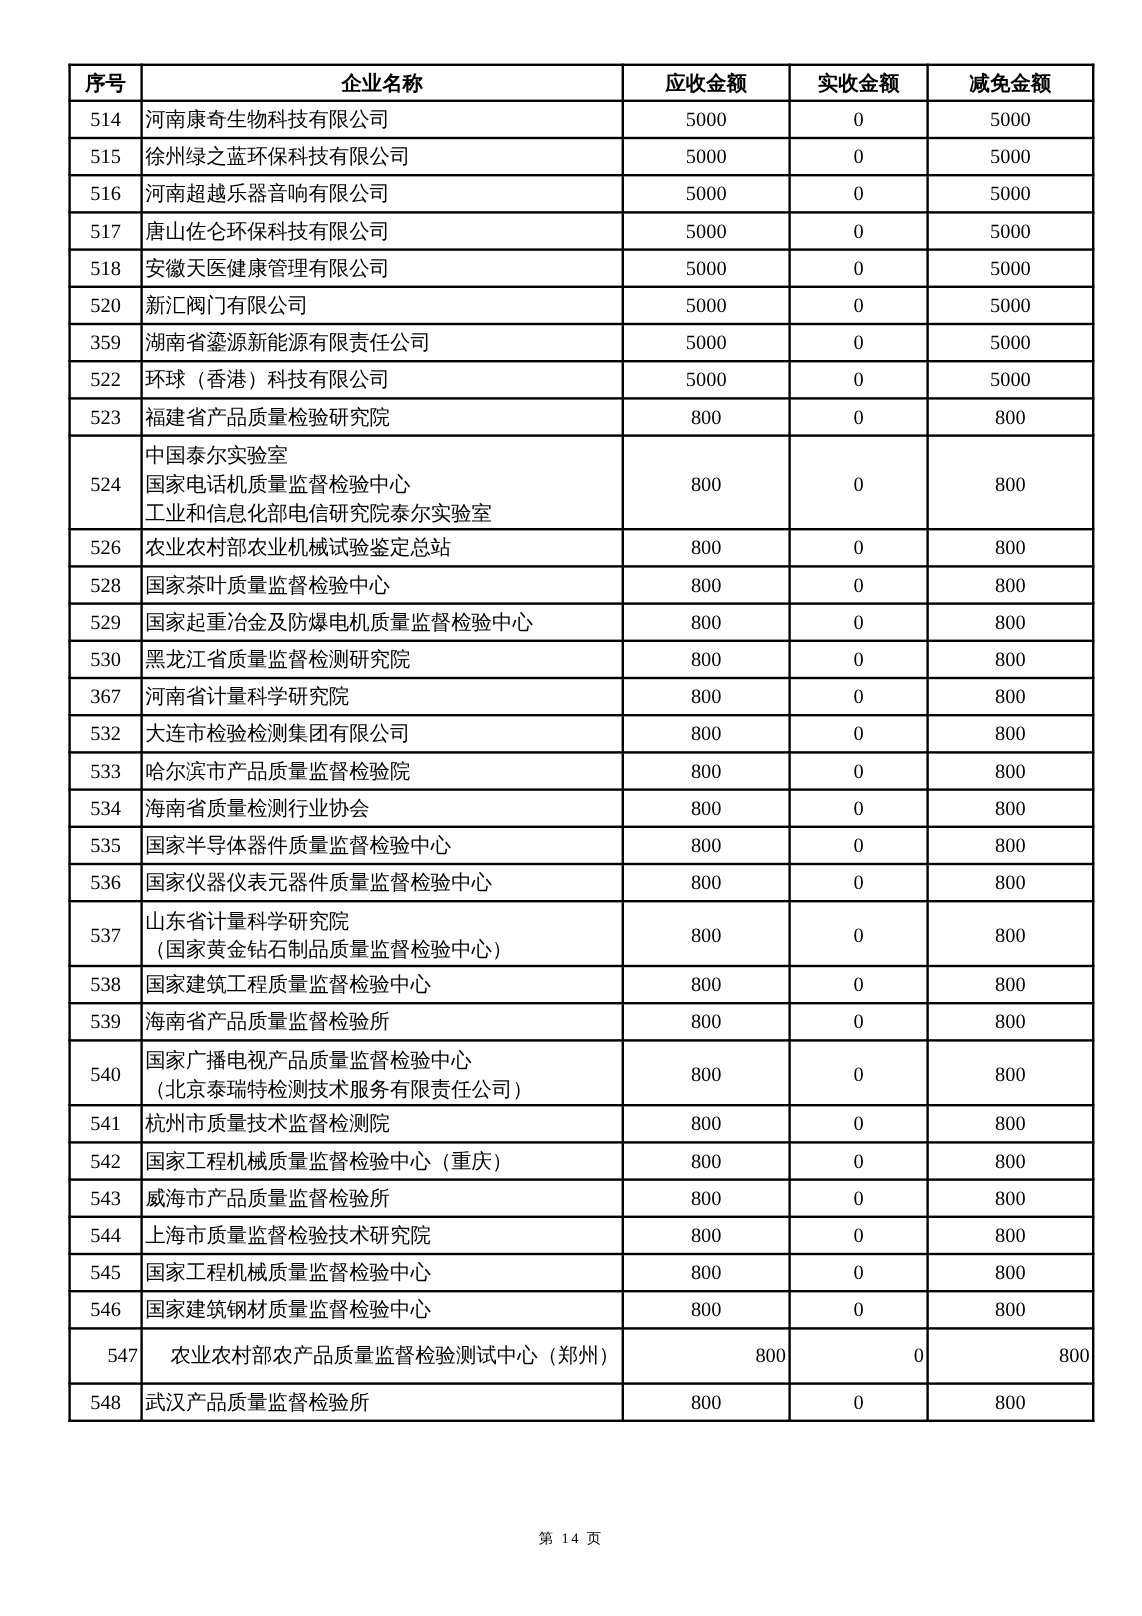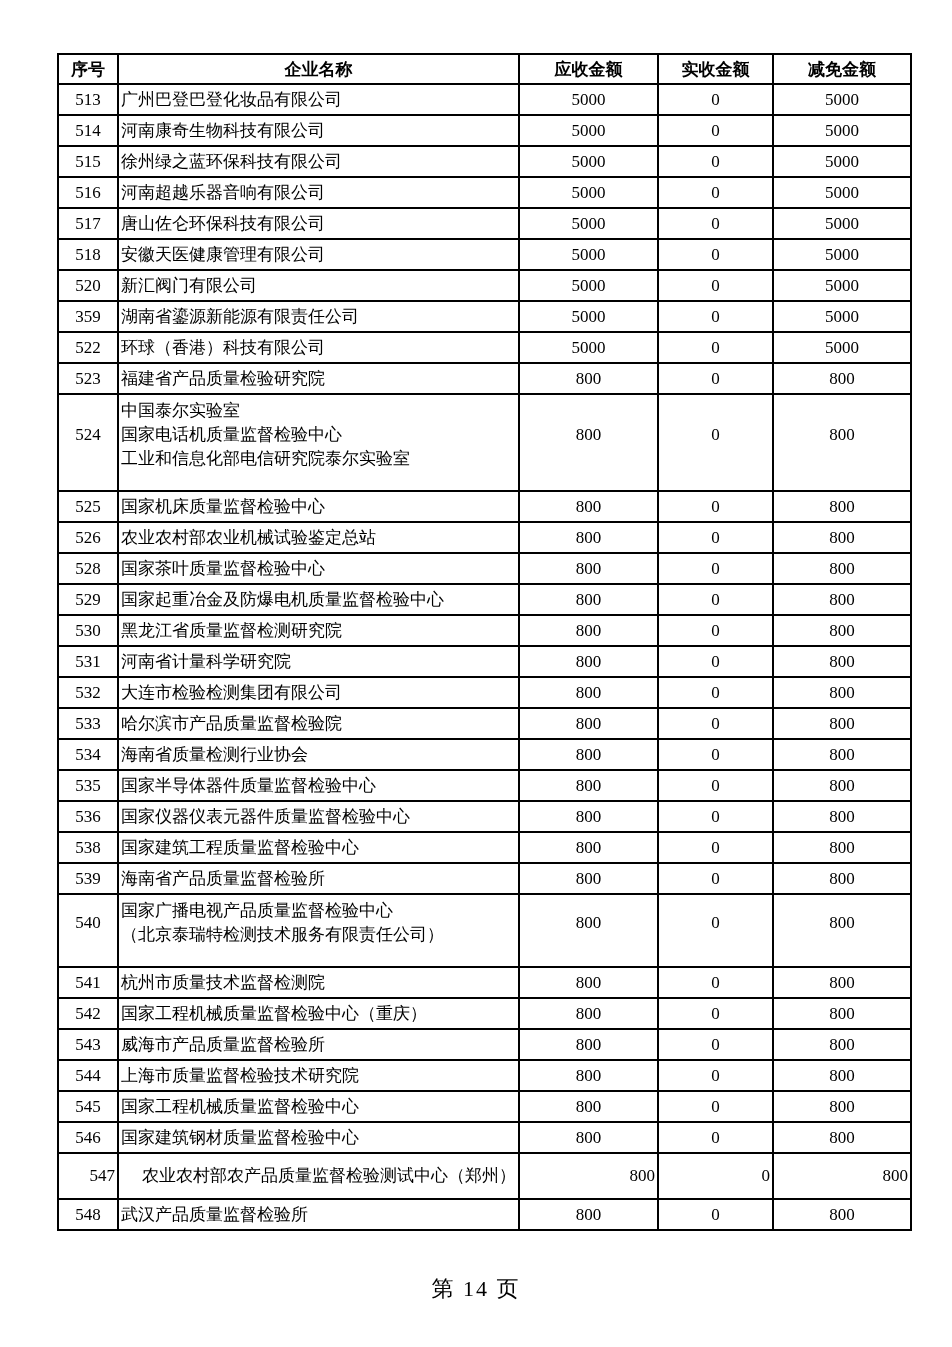--- a/index.html
+++ b/index.html
@@ -50,29 +50,29 @@
     text-align: left;
     padding-left: 5px;
     white-space: pre-line;
   }
   tr.tall td {
     height: 42px;
     text-align: right;
   }
   tr.multi td {
     padding-top: 4px;
-    padding-bottom: 19px;
+    padding-bottom: 0;
   }
   .footer {
     position: absolute;
     left: 0;
     top: 1274px;
     width: 952px;
     text-align: center;
-    font-size: 22px;
+    font-size: 12px;
     letter-spacing: 2px;
   }
 </style>
 </head>
 <body>
 
 <div class="page">
 
   <table class="fee-table">
     <colgroup>
@@ -86,27 +86,20 @@
       <tr>
         <th>序号</th>
         <th>企业名称</th>
         <th>应收金额</th>
         <th>实收金额</th>
         <th>减免金额</th>
       </tr>
     </thead>
     <tbody id="table-body">
         <tr>
-          <td class="num">513</td>
-          <td class="name">广州巴登巴登化妆品有限公司</td>
-          <td class="num">5000</td>
-          <td class="num">0</td>
-          <td class="num">5000</td>
-        </tr>
-        <tr>
           <td class="num">514</td>
           <td class="name">河南康奇生物科技有限公司</td>
           <td class="num">5000</td>
           <td class="num">0</td>
           <td class="num">5000</td>
         </tr>
         <tr>
           <td class="num">515</td>
           <td class="name">徐州绿之蓝环保科技有限公司</td>
           <td class="num">5000</td>
@@ -165,27 +158,20 @@
         <tr class="multi">
           <td class="num">524</td>
           <td class="name">中国泰尔实验室
 国家电话机质量监督检验中心
 工业和信息化部电信研究院泰尔实验室</td>
           <td class="num">800</td>
           <td class="num">0</td>
           <td class="num">800</td>
         </tr>
         <tr>
-          <td class="num">525</td>
-          <td class="name">国家机床质量监督检验中心</td>
-          <td class="num">800</td>
-          <td class="num">0</td>
-          <td class="num">800</td>
-        </tr>
-        <tr>
           <td class="num">526</td>
           <td class="name">农业农村部农业机械试验鉴定总站</td>
           <td class="num">800</td>
           <td class="num">0</td>
           <td class="num">800</td>
         </tr>
         <tr>
           <td class="num">528</td>
           <td class="name">国家茶叶质量监督检验中心</td>
           <td class="num">800</td>
@@ -200,21 +186,21 @@
           <td class="num">800</td>
         </tr>
         <tr>
           <td class="num">530</td>
           <td class="name">黑龙江省质量监督检测研究院</td>
           <td class="num">800</td>
           <td class="num">0</td>
           <td class="num">800</td>
         </tr>
         <tr>
-          <td class="num">531</td>
+          <td class="num">367</td>
           <td class="name">河南省计量科学研究院</td>
           <td class="num">800</td>
           <td class="num">0</td>
           <td class="num">800</td>
         </tr>
         <tr>
           <td class="num">532</td>
           <td class="name">大连市检验检测集团有限公司</td>
           <td class="num">800</td>
           <td class="num">0</td>
@@ -237,20 +223,28 @@
         <tr>
           <td class="num">535</td>
           <td class="name">国家半导体器件质量监督检验中心</td>
           <td class="num">800</td>
           <td class="num">0</td>
           <td class="num">800</td>
         </tr>
         <tr>
           <td class="num">536</td>
           <td class="name">国家仪器仪表元器件质量监督检验中心</td>
+          <td class="num">800</td>
+          <td class="num">0</td>
+          <td class="num">800</td>
+        </tr>
+        <tr class="multi">
+          <td class="num">537</td>
+          <td class="name">山东省计量科学研究院
+（国家黄金钻石制品质量监督检验中心）</td>
           <td class="num">800</td>
           <td class="num">0</td>
           <td class="num">800</td>
         </tr>
         <tr>
           <td class="num">538</td>
           <td class="name">国家建筑工程质量监督检验中心</td>
           <td class="num">800</td>
           <td class="num">0</td>
           <td class="num">800</td>

